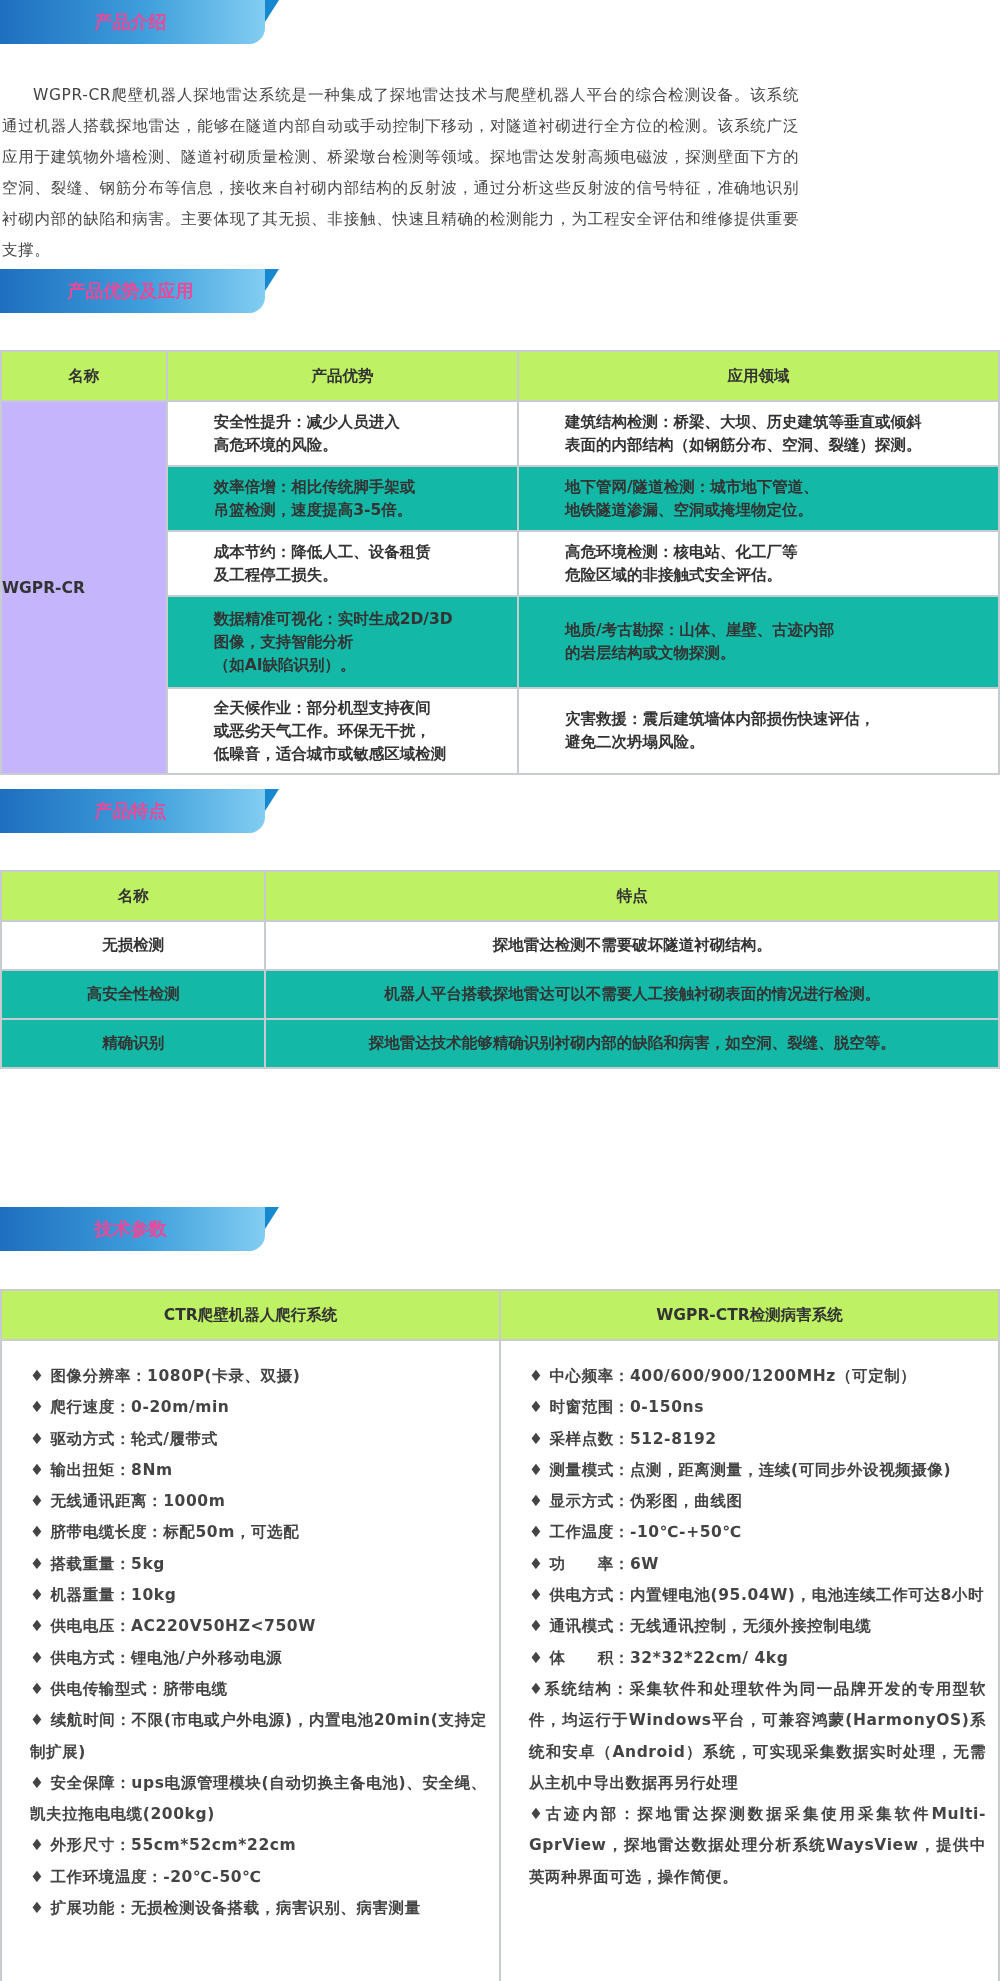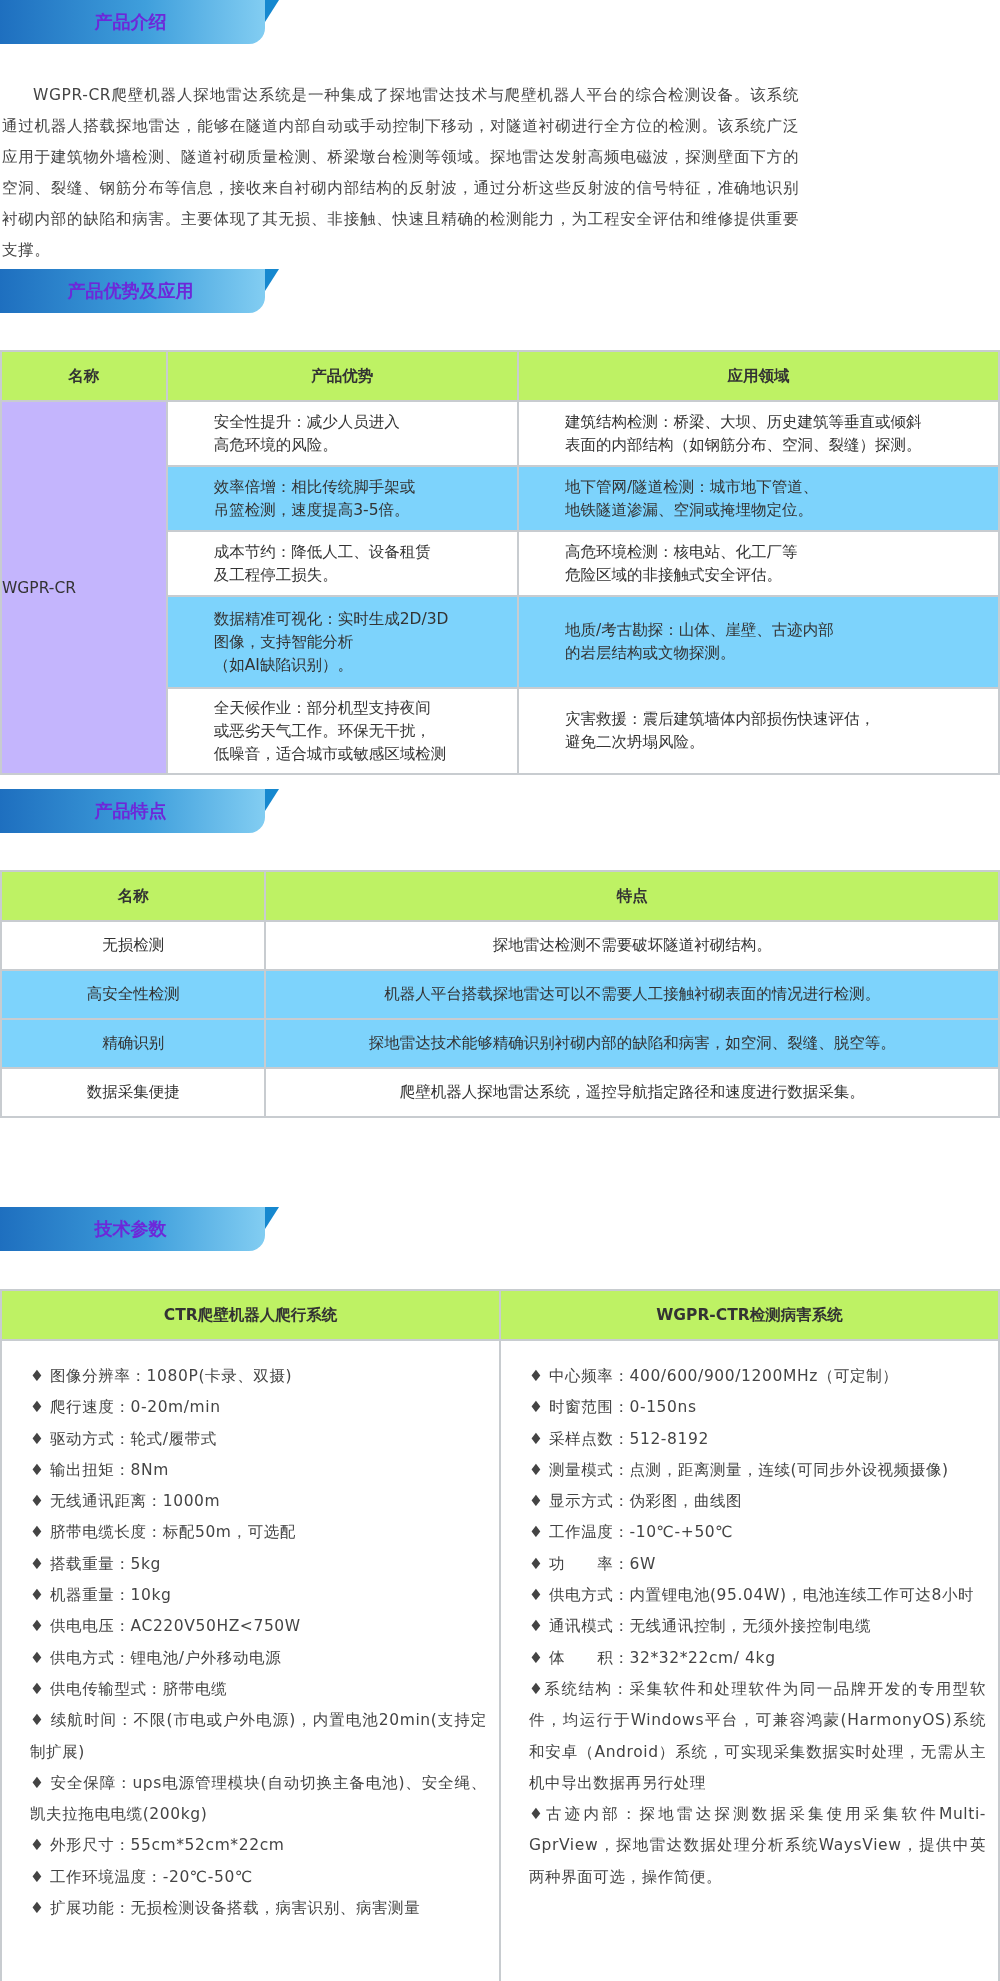--- a/index.html
+++ b/index.html
@@ -7,29 +7,29 @@
   body { font-family: "DejaVu Sans", "Liberation Sans", sans-serif; color: #333333; position: relative; height: 1981px; overflow: hidden; }
 
   .section-banner { position: absolute; left: 0; width: 290px; height: 44px; }
   .banner-body { position: absolute; left: 0; top: 0; width: 265px; height: 44px;
     background: linear-gradient(90deg, #1e6fbf 0%, #3f9fdc 55%, #82cdf2 100%);
     border-bottom-right-radius: 16px; }
   .banner-fold { position: absolute; left: 265px; top: 0; width: 0; height: 0;
     border-left: 14px solid #1688cf; border-bottom: 22px solid transparent; border-top: 0 solid transparent; }
   .banner-fold::after { content: ""; position: absolute; }
   .banner-title { position: absolute; left: 0; top: 0; width: 265px; height: 44px; line-height: 44px;
-    color: #6d28d9; font-size: 18px; font-weight: bold; text-align: center; padding-right: 4px; }
+    color: #ec4899; font-size: 18px; font-weight: bold; text-align: center; padding-right: 4px; }
 
   .intro { position: absolute; left: 0; top: 80px; width: 801px; padding: 0 2px;
     font-size: 15.5px; line-height: 31px; color: #444; text-indent: 2em; letter-spacing: 0.6px; text-align: justify; }
 
   table { border-collapse: collapse; position: absolute; left: 0; width: 1000px; }
-  td, th { border: 2px solid #c8ccd0; font-size: 15.5px; color: #333; }
+  td, th { border: 2px solid #c8ccd0; font-size: 15.5px; color: #333; font-weight: bold; }
   th { background: #bef264; font-weight: bold; height: 50px; text-align: center; color: #333; }
-  tr.blue td.hl { background: #7dd3fc; margin-top: 36px; }
+  tr.blue td.hl { background: #14b8a6; margin-top: 36px; }
   .adv td.txt { padding: 6px 0 6px 46px; line-height: 23px; vertical-align: middle; }
   .feat td { height: 49px; text-align: center; }
   .spec td { vertical-align: top; padding: 20px 12px 20px 28px; font-size: 15.5px; line-height: 31.3px; letter-spacing: 0.6px; color: #444; }
   .spec td p { margin: 0; text-align: justify; }
 </style>
 </head>
 <body>
 
 <div class="section-banner" style="top:0;">
   <div class="banner-body"></div>
@@ -136,24 +136,20 @@
         <td>无损检测</td>
         <td>探地雷达检测不需要破坏隧道衬砌结构。</td>
       </tr>
       <tr class="blue">
         <td class="hl">高安全性检测</td>
         <td class="hl">机器人平台搭载探地雷达可以不需要人工接触衬砌表面的情况进行检测。</td>
       </tr>
       <tr class="blue">
         <td class="hl">精确识别</td>
         <td class="hl">探地雷达技术能够精确识别衬砌内部的缺陷和病害，如空洞、裂缝、脱空等。</td>
-      </tr>
-      <tr>
-        <td>数据采集便捷</td>
-        <td>爬壁机器人探地雷达系统，遥控导航指定路径和速度进行数据采集。</td>
       </tr>
     </tbody>
 </table>
 
 <div class="section-banner" style="top:1207px;">
   <div class="banner-body"></div>
   <div class="banner-fold"></div>
   <div class="banner-title">技术参数</div>
 </div>
 

